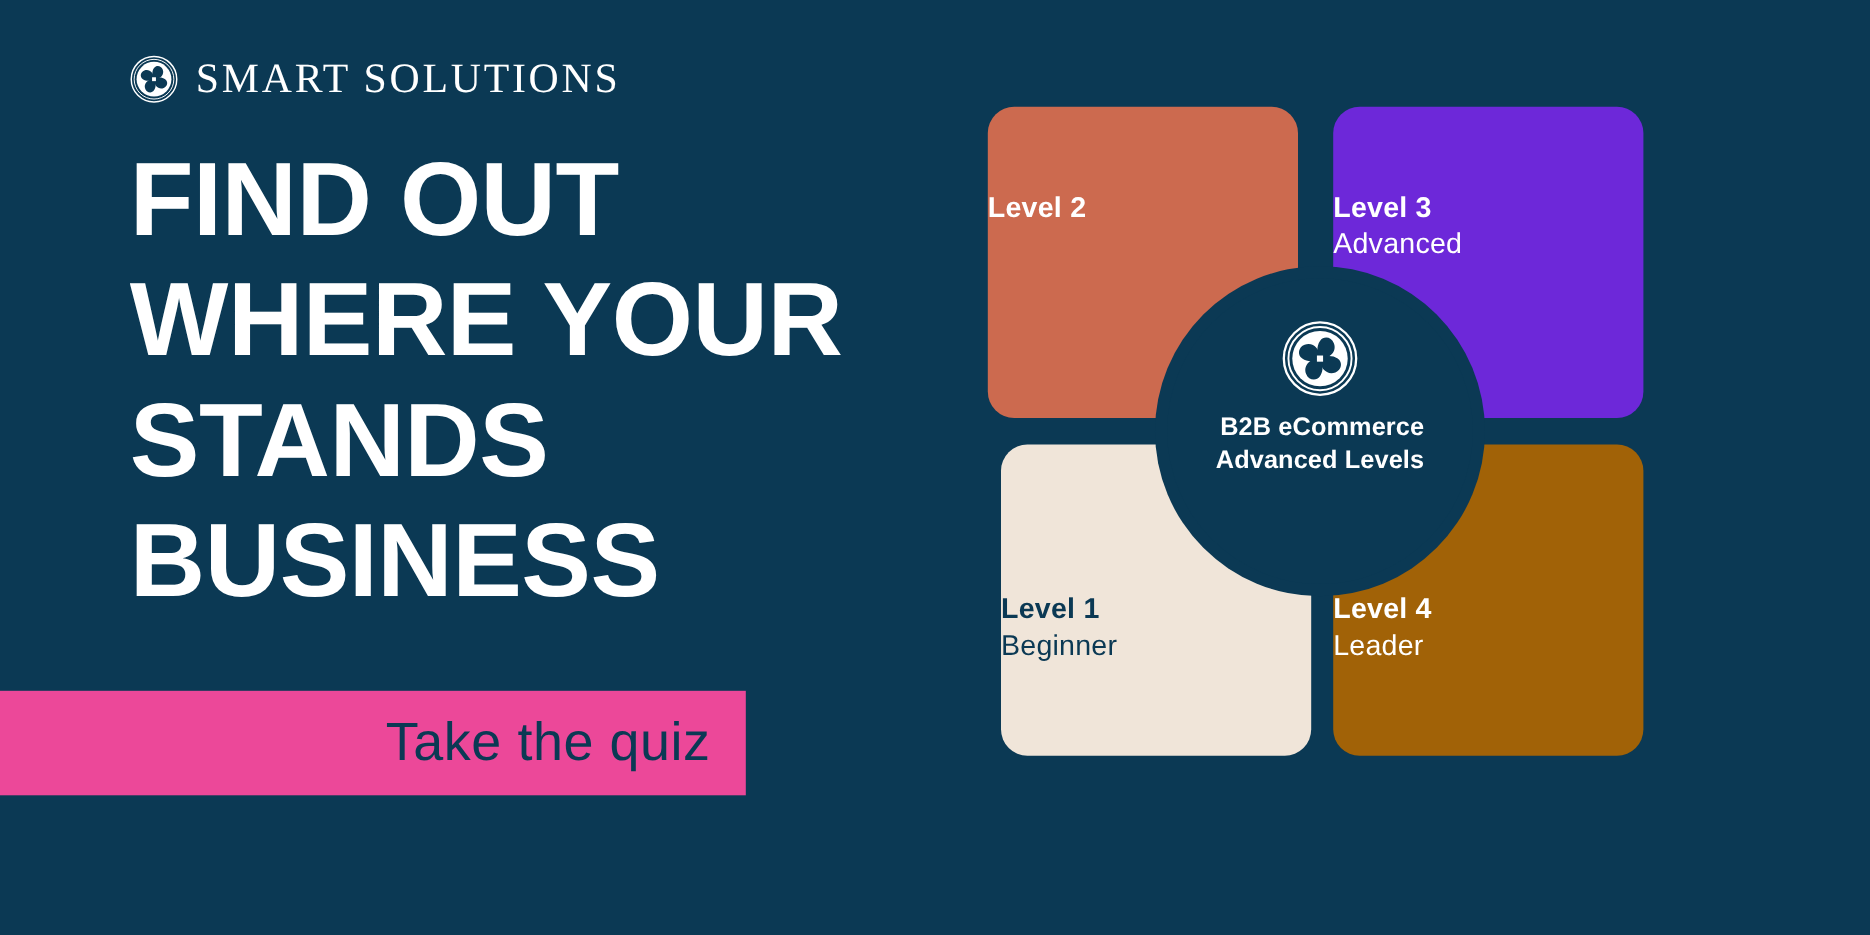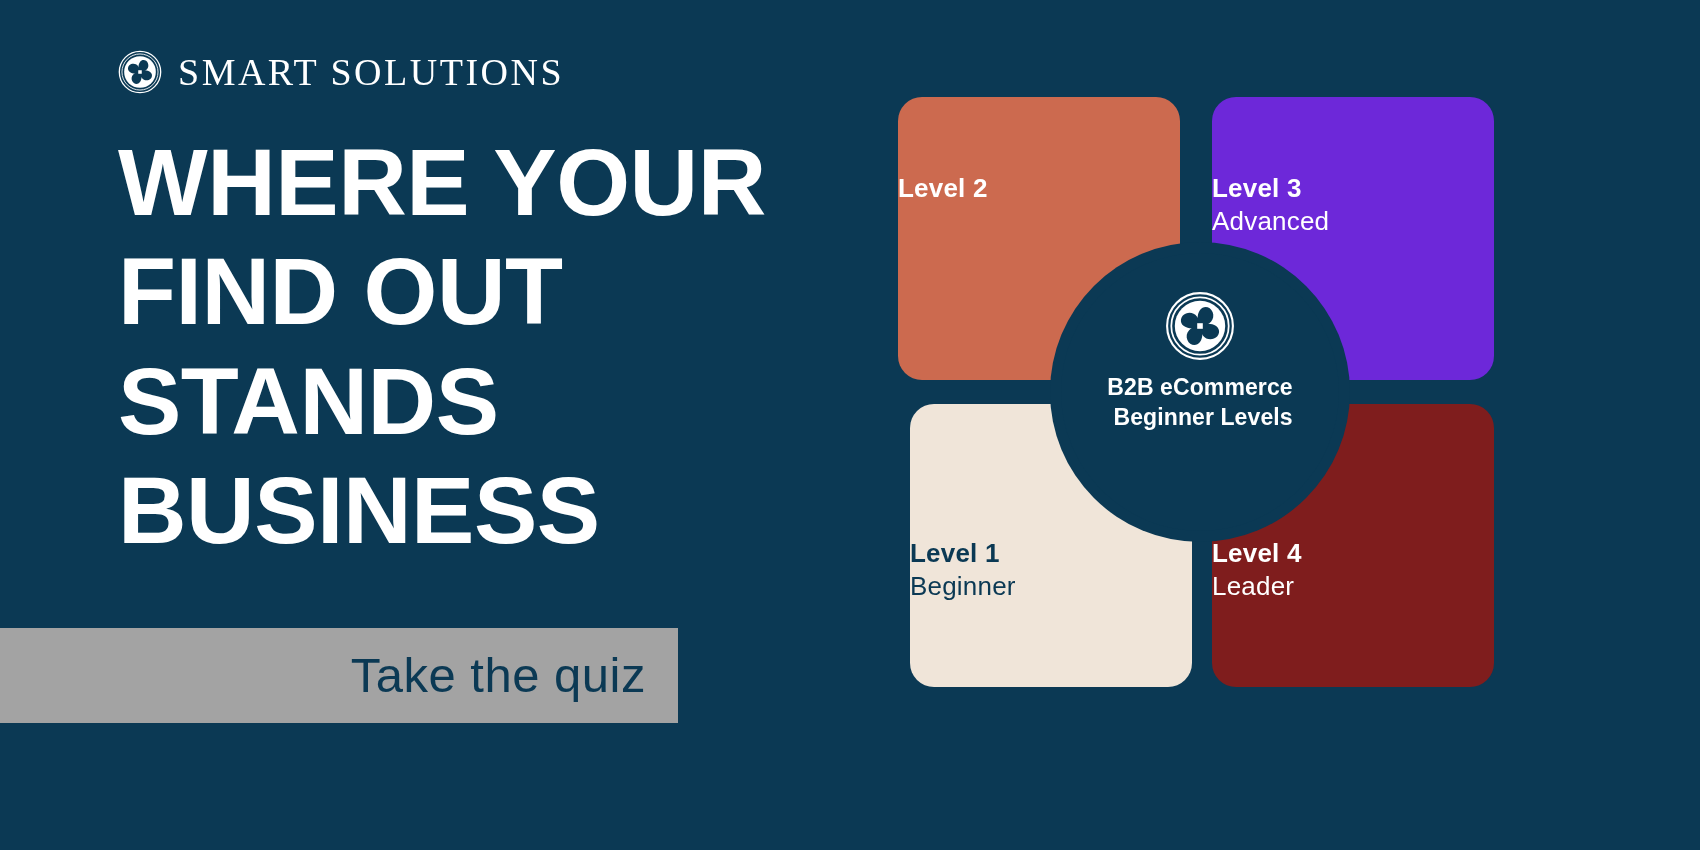--- a/index.html
+++ b/index.html
@@ -71,21 +71,21 @@
     text-transform: uppercase;
   }
   .headline .hl-line { display: block; white-space: nowrap; }
 
   .cta-bar {
     position: absolute;
     left: 0;
     top: 628px;
     width: 678px;
     height: 95px;
-    background: #a3a3a3;
+    background: #ec4899;
     display: flex;
     align-items: center;
     justify-content: flex-end;
     cursor: pointer;
   }
 
   .cta-label {
     color: #0b3954;
     font-size: 49px;
     font-weight: 400;
@@ -112,21 +112,21 @@
     display: flex;
     flex-direction: column;
     align-items: center;
     justify-content: flex-start;
     overflow: hidden;
   }
 
   .card-l2 { left: 0;     top: 0;   background: #cc6a4f; }
   .card-l3 { left: 314px; top: 0;   background: #6d28d9; }
   .card-l1 { left: 12px;     top: 307px; background: #f0e5d9; }
-  .card-l4 { left: 314px; top: 307px; background: #7f1d1d; }
+  .card-l4 { left: 314px; top: 307px; background: #a16207; }
 
   .card-text {
     text-align: left;
     width: 100%;
   }
   .card-top .card-text    { padding-top: 76px; }
   .card-bottom .card-text { padding-top: 134px; }
 
   .card-level {
     font-size: 26px;
@@ -210,22 +210,22 @@
             <path d="M50 50 C50 64 60 72 70 68 C78 65 80 55 73 50 C66 45 56 46 50 50 Z"></path>
             <path d="M50 50 C36 50 28 60 32 70 C35 78 45 80 50 73 C55 66 54 56 50 50 Z"></path>
           </g>
           <rect x="46" y="46" width="8" height="8" fill="#ffffff"></rect>
         </svg>
       </span>
       <span class="brand-wordmark">SMART SOLUTIONS</span>
     </div>
 
     <h1 class="headline">
+      <span class="hl-line">FIND OUT</span>
       <span class="hl-line">WHERE YOUR</span>
-      <span class="hl-line">FIND OUT</span>
       <span class="hl-line">STANDS</span>
       <span class="hl-line">BUSINESS</span>
     </h1>
 
     <div class="cta-bar">
       <span class="cta-label">Take the quiz</span>
     </div>
 
   </div>
 
@@ -270,19 +270,19 @@
             <path d="M50 50 C50 36 40 28 30 32 C22 35 20 45 27 50 C34 55 44 54 50 50 Z"></path>
             <path d="M50 50 C64 50 72 40 68 30 C65 22 55 20 50 27 C45 34 46 44 50 50 Z"></path>
             <path d="M50 50 C50 64 60 72 70 68 C78 65 80 55 73 50 C66 45 56 46 50 50 Z"></path>
             <path d="M50 50 C36 50 28 60 32 70 C35 78 45 80 50 73 C55 66 54 56 50 50 Z"></path>
           </g>
           <rect x="46" y="46" width="8" height="8" fill="#ffffff"></rect>
         </svg>
       </span>
       <div class="hub-caption">
         <span>B2B eCommerce</span>
-        <span>Beginner Levels</span>
+        <span>Advanced Levels</span>
       </div>
     </div>
 
   </div>
 
 </div>
 
 </body></html>

